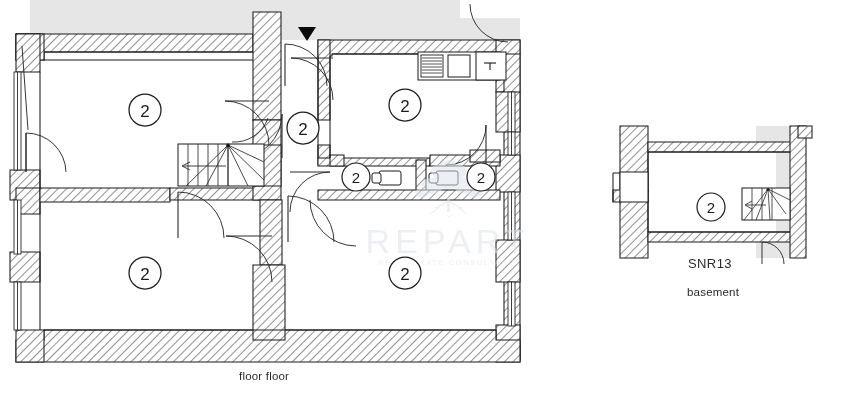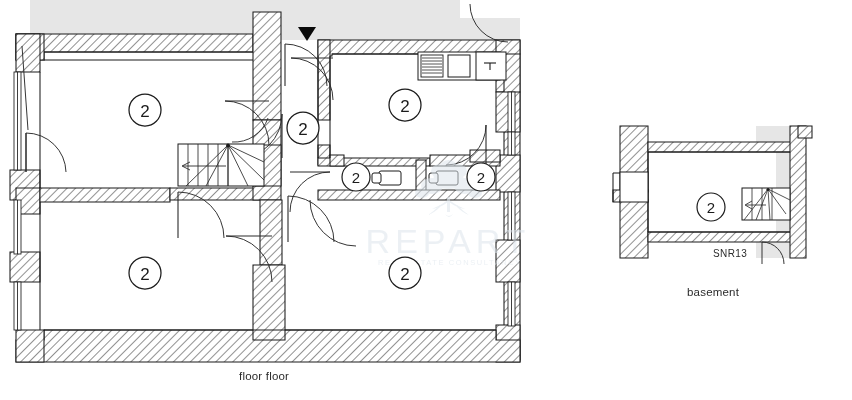--- a/index.html
+++ b/index.html
@@ -40,24 +40,23 @@
     letter-spacing: 0.2px;
   }
   #basement-label {
     left: 687px;
     top: 286px;
     font-size: 11.5px;
     letter-spacing: 0.2px;
   }
   #unit-code-label {
     left: 688px;
-    top: 248px;
-    font-size: 10px;
+    top: 256px;
+    font-size: 13px;
     letter-spacing: 0.4px;
-    margin-left: 25px;
   }
 </style>
 </head>
 <body>
 
 <div id="sheet">
 
   <svg id="plan-svg" viewBox="0 0 852 400" xmlns="http://www.w3.org/2000/svg">
     <defs>
 

